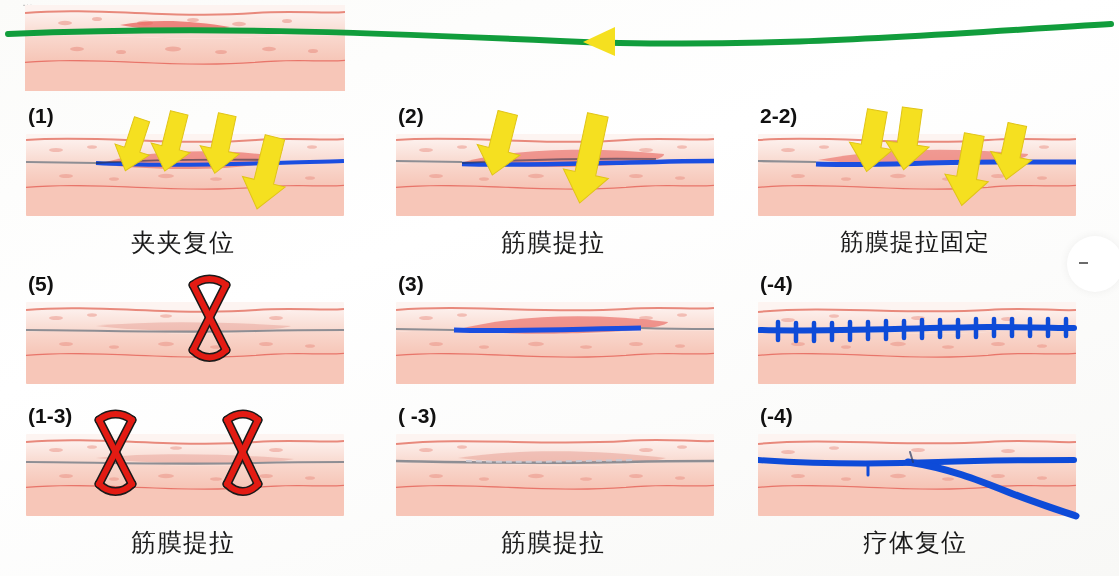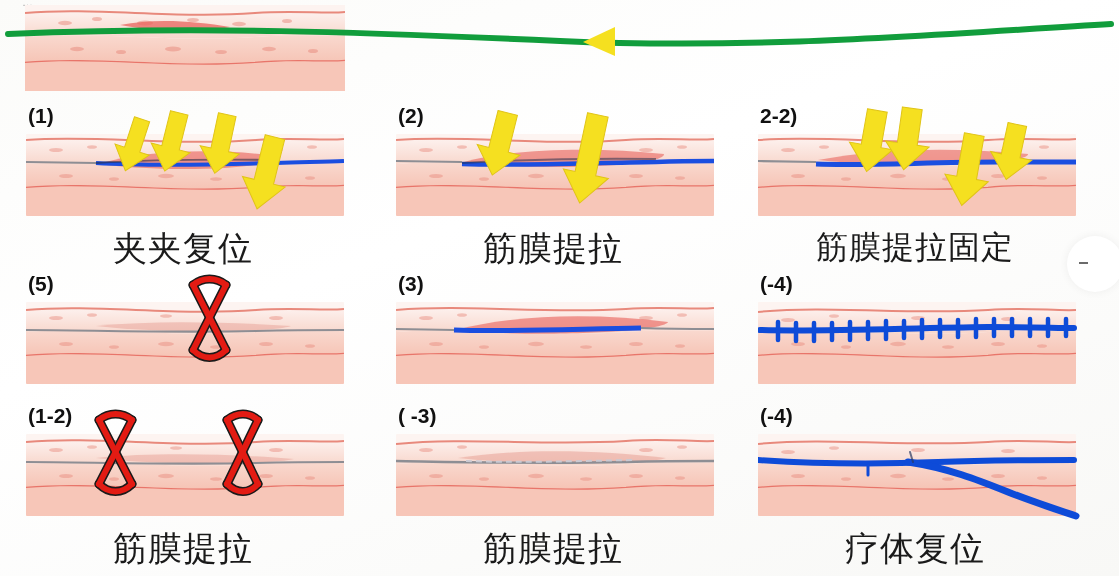--- a/index.html
+++ b/index.html
@@ -24,24 +24,24 @@
     position:absolute;left:20px;top:0px;
     font-size:21px;font-weight:bold;color:#111;
     letter-spacing:0px;white-space:nowrap;
   }
   .tissue{
     position:absolute;left:18px;top:30px;width:318px;height:82px;
     overflow:hidden;border-radius:1px;
   }
   .caption{
     position:absolute;left:0;top:122px;width:350px;text-align:center;
-    font-size:34px;color:#1a1a1a;letter-spacing:1px;
+    font-size:25px;color:#1a1a1a;letter-spacing:1px;
     font-family:"DejaVu Sans","Liberation Sans",sans-serif;
   }
-  .caption.wide{font-size:32px;}
+  .caption.wide{font-size:24px;}
   .corner-dot{
     position:absolute;right:-4px;top:236px;width:56px;height:56px;border-radius:50%;
     background:#ffffff;box-shadow:0 0 10px rgba(0,0,0,.06);
   }
   .corner-dot i{position:absolute;left:12px;top:26px;width:9px;height:2px;background:#6b6b6b;display:block;}
   svg{display:block;}
 </style>
 </head>
 <body>
 
@@ -333,21 +333,21 @@
         <path d="M236,17 L236,34"></path>
           <path d="M254,17 L254,34"></path>
           <path d="M272,17 L272,34"></path>
         <path d="M290,17 L290,34"></path>
           <path d="M308,17 L308,34"></path>
       </g>
     </svg>
   </div>
 
   <div class="panel col1 row3">
-    <div class="pnum">(1-2)</div>
+    <div class="pnum">(1-3)</div>
     <div class="tissue">
       <svg width="318" height="82" viewBox="0 0 318 82">
         <rect width="318" height="82" fill="#fdf4f1"></rect>
         <path d="M0,8 C70,2 150,14 230,8 C268,5 296,9 318,7 L318,28 C296,30 268,26 230,30 C150,36 70,24 0,30 Z" fill="url(#g1a)"></path>
         <path d="M0,8 C70,2 150,14 230,8 C268,5 296,9 318,7" stroke="#e8897c" stroke-width="2" fill="none"></path>
         <path d="M0,30 C70,24 150,36 230,30 C268,26 296,30 318,28 L318,52 C296,54 268,50 230,54 C150,60 70,48 0,54 Z" fill="url(#g1b)"></path>
         <path d="M0,54 C70,48 150,60 230,54 C268,50 296,54 318,52" stroke="#e8756a" stroke-width="2.5" fill="none"></path>
         <path d="M0,54 C70,48 150,60 230,54 C268,50 296,54 318,52 L318,82 L0,82 Z" fill="#f7c6b8"></path>
         <g opacity=".45" fill="#e8897c">
           <ellipse cx="30" cy="16" rx="7" ry="2"></ellipse>

